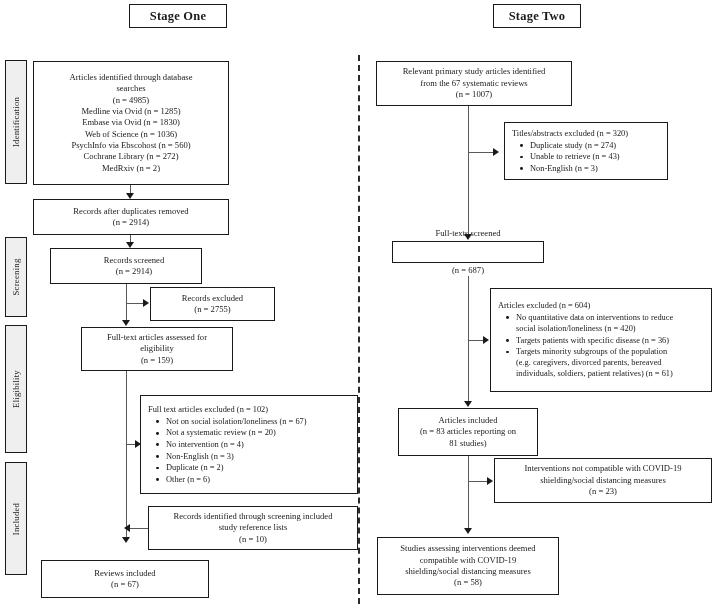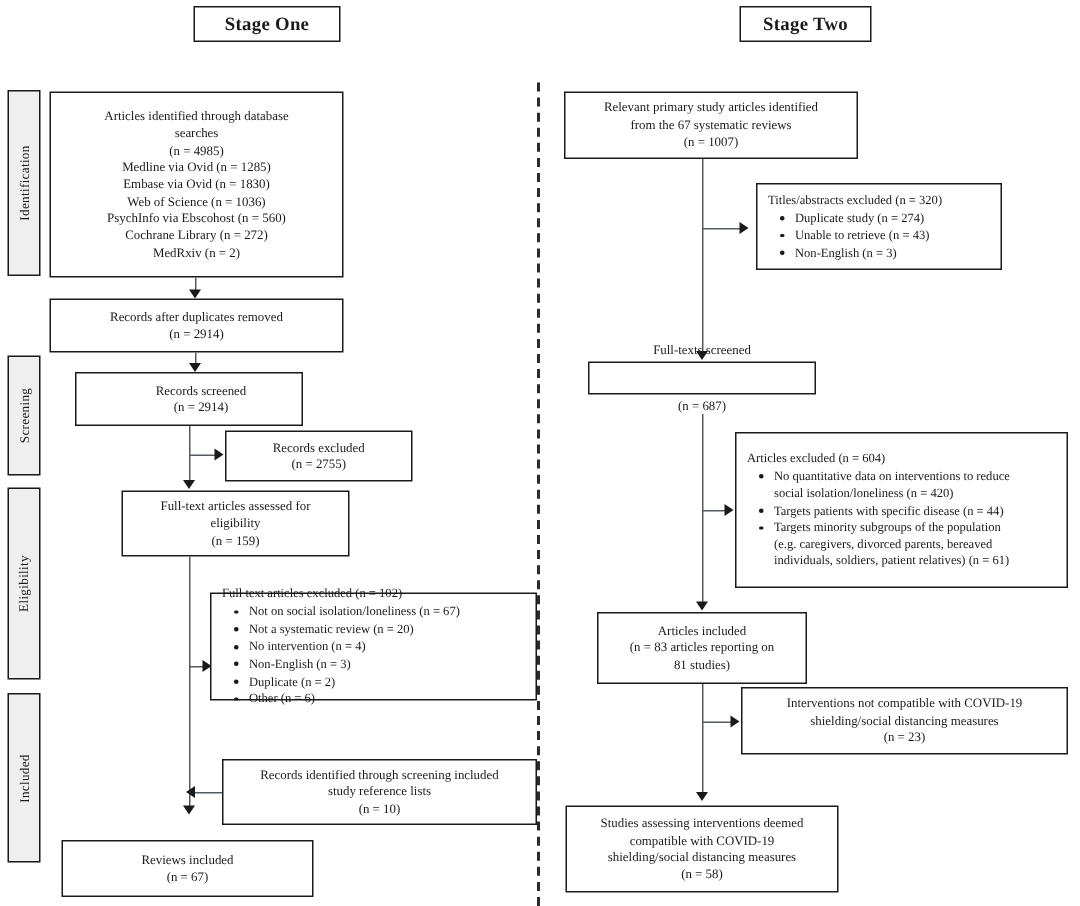--- a/index.html
+++ b/index.html
@@ -201,21 +201,21 @@
     <span class="line">(n = 159)</span>
   </div>
 
   <div class="vline" style="left:126px; top:371px; height:168px;"></div>
   <div class="hline" style="left:126px; top:444px; width:14px;"></div>
   <div class="arrow-right" style="left:135px; top:440px;"></div>
   <div class="hline" style="left:126px; top:528px; width:22px;"></div>
   <div class="arrow-left" style="left:124px; top:524px;"></div>
   <div class="arrow-down" style="left:122px; top:537px;"></div>
 
-  <div class="box listbox" style="left:140px; top:395px; width:218px; height:72px; font-size:8.4px;">
+  <div class="box listbox" style="left:140px; top:395px; width:218px; height:99px; font-size:8.4px;">
     <span class="head">Full text articles excluded (n = 102)</span>
     <ul>
       <li>Not on social isolation/loneliness (n = 67)</li>
       <li>Not a systematic review (n = 20)</li>
       <li>No intervention (n = 4)</li>
       <li>Non-English (n = 3)</li>
       <li>Duplicate (n = 2)</li>
       <li>Other (n = 6)</li>
     </ul>
   </div>
@@ -264,21 +264,21 @@
   <div class="arrow-down" style="left:464px; top:401px;"></div>
 
   <div class="box listbox" style="left:490px; top:288px; width:222px; height:104px; font-size:8.4px;">
     <span class="head">Articles excluded (n = 604)</span>
     <ul>
       <li>
         <span>No quantitative data on interventions to reduce</span><br>
         <span>social isolation/loneliness (n = 420)</span>
       </li>
       <li>
-        <span>Targets patients with specific disease (n = 44)</span>
+        <span>Targets patients with specific disease (n = 36)</span>
       </li>
       <li>
         <span>Targets minority subgroups of the population</span><br>
         <span>(e.g. caregivers, divorced parents, bereaved</span><br>
         <span>individuals, soldiers, patient relatives) (n = 61)</span>
       </li>
     </ul>
   </div>
 
   <div class="box" style="left:398px; top:408px; width:140px; height:48px;">

